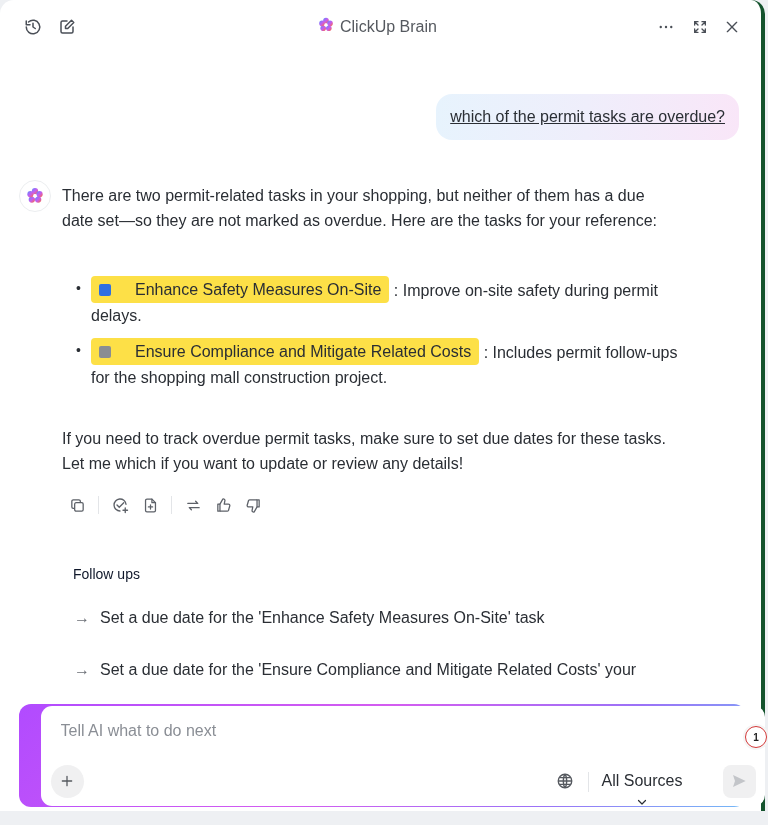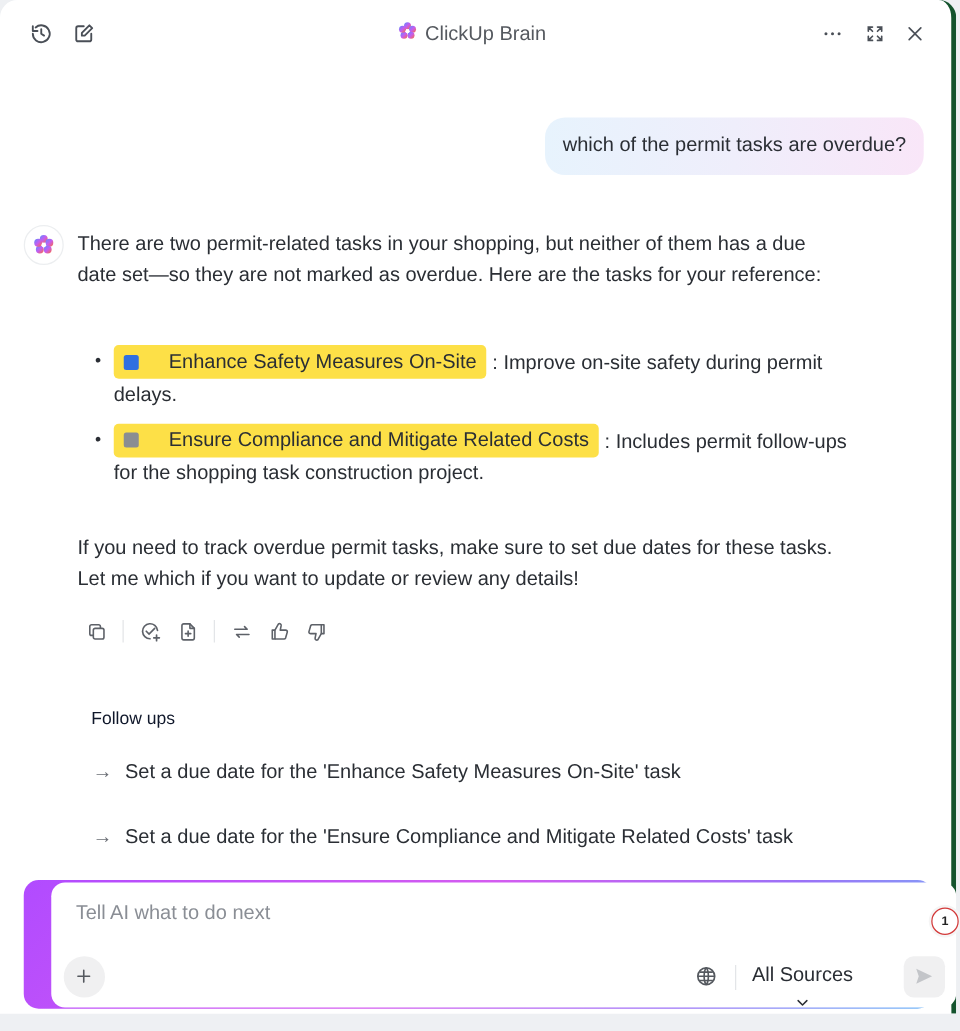--- a/index.html
+++ b/index.html
@@ -29,21 +29,21 @@
     position: absolute; top: 17px; left: 318px;
     display: flex; align-items: center; gap: 6px;
     font-size: 16px; color: #55595f;
   }
   .user-bubble {
     position: absolute; right: 22px; top: 94px;
     height: 46px; padding: 0 14px;
     border-radius: 16px;
     background: linear-gradient(90deg, #e7f3fd 0%, #efeefb 50%, #f9e6f8 100%);
     display: flex; align-items: center;
-    font-size: 16px; color: #2a2e34;
+    font-size: 16px; color: #2a2e34; text-decoration: underline;
   }
   .ai-avatar {
     position: absolute; left: 19px; top: 180px; width: 32px; height: 32px;
     border-radius: 50%; border: 1px solid #eceef0; background: #fff;
     display: flex; align-items: center; justify-content: center;
   }
   .ai-text {
     position: absolute; left: 62px; width: 680px;
     font-size: 16px; line-height: 25px; color: #2a2e34;
   }
@@ -209,21 +209,21 @@
       <span>: Improve on-site safety during permit</span><br>
       <span>delays.</span>
     </div>
     <div class="bullet">
       <span class="dot">•</span>
       <span class="chip">
         <span class="sq" style="background:#8a8d92"></span>
         <span>Ensure Compliance and Mitigate Related Costs</span>
       </span>
       <span>: Includes permit follow-ups</span><br>
-      <span>for the shopping task construction project.</span>
+      <span>for the shopping mall construction project.</span>
     </div>
   </div>
 
   <div class="ai-text" style="top:426px">
     <div>If you need to track overdue permit tasks, make sure to set due dates for these tasks.</div>
     <div>Let me which if you want to update or review any details!</div>
   </div>
 
   <div class="actions">
     <div class="act">
@@ -268,21 +268,21 @@
     </div>
   </div>
 
   <div class="followups-label">Follow ups</div>
   <div class="followup" style="top:609px">
     <span class="arrow">→</span>
     <span>Set a due date for the 'Enhance Safety Measures On-Site' task</span>
   </div>
   <div class="followup" style="top:661px">
     <span class="arrow">→</span>
-    <span>Set a due date for the 'Ensure Compliance and Mitigate Related Costs' task</span>
+    <span>Set a due date for the 'Ensure Compliance and Mitigate Related Costs' your</span>
   </div>
 
   <div class="composer">
     <div class="composer-inner">
       <input class="composer-input" type="text" placeholder="Tell AI what to do next" style="">
       <div class="plus-btn">
         <svg width="14" height="14" viewBox="0 0 24 24" fill="none" stroke="currentColor" stroke-width="2.2" stroke-linecap="round">
             <path d="M12 4v16M4 12h16"></path>
           </svg>
       </div>

